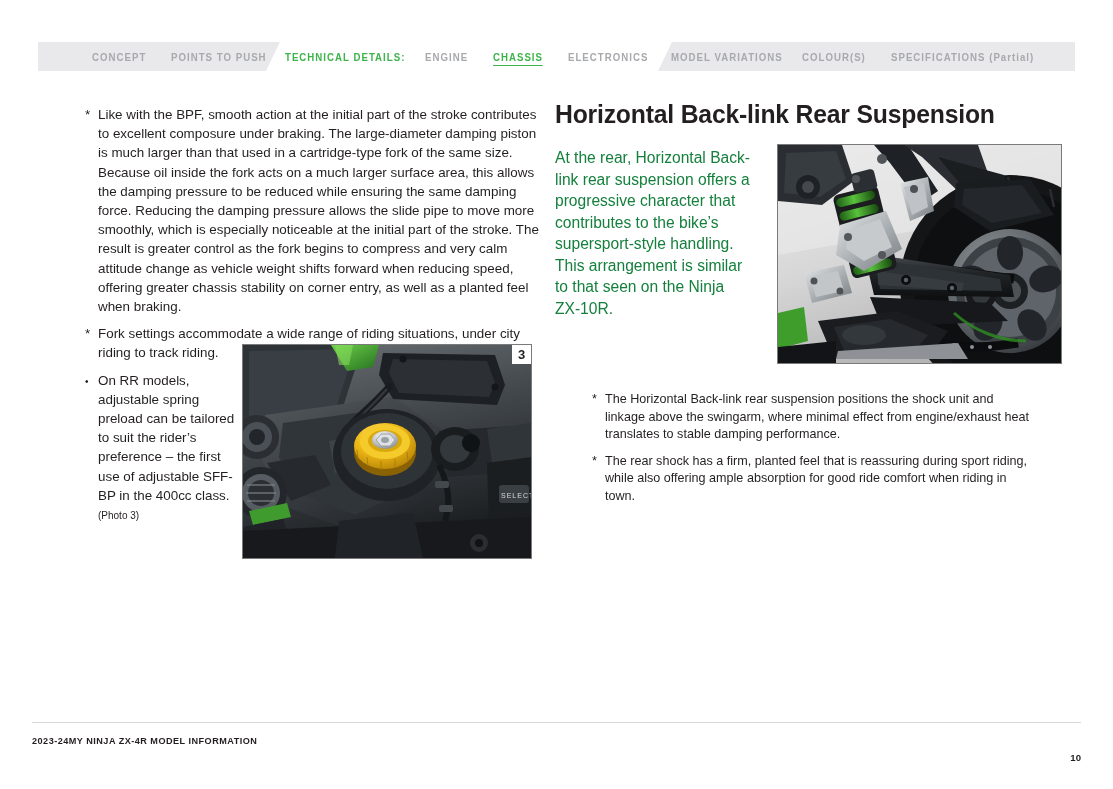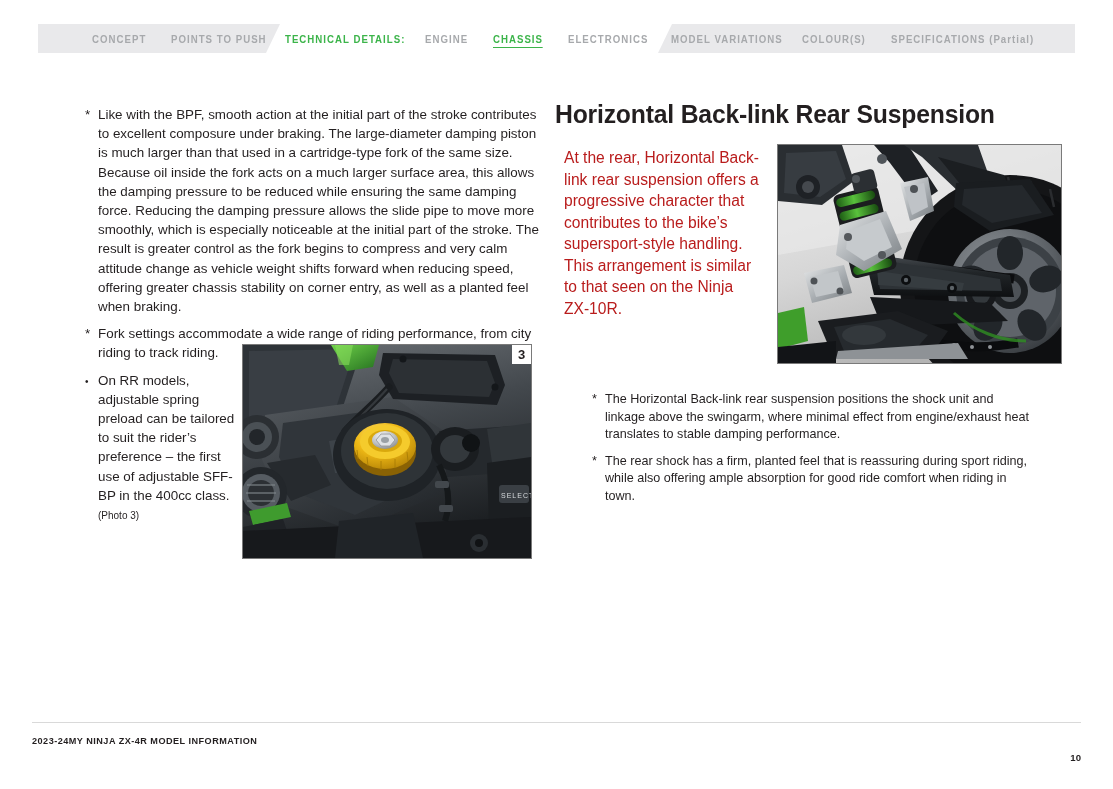--- a/index.html
+++ b/index.html
@@ -12,21 +12,21 @@
     height: 789px;
     position: relative;
     font-family: "Liberation Sans", sans-serif;
     overflow: hidden;
   }
 
   
   #section-nav {
     position: absolute;
     left: 38px;
-    top: 24px;
+    top: 42px;
     width: 905px;
     height: 29px;
   }
   #section-nav .navbg {
     position: absolute;
     inset: 0;
     background: #e9e9eb;
     -webkit-clip-path: polygon(
         0 0, 242px 0, 228px 100%, 0 100%,
         0 0);
@@ -128,23 +128,23 @@
     color: #231f20;
     letter-spacing: -0.2px;
     margin: 0 0 18px 0;
     transform: scaleX(0.97);
     transform-origin: left center;
     white-space: nowrap;
   }
   .rc-intro {
     font-size: 15.6px;
     line-height: 21.5px;
-    color: #b91c1c;
+    color: #15803d;
     width: 196px;
-    margin: 9px;
+    margin: 0;
   }
   ul.bullets.small li {
     font-size: 12.6px;
     line-height: 17.6px;
     margin-bottom: 9px;
   }
   ul.bullets.small li .mark { font-size: 12.6px; line-height: 17.6px; }
 
   
   .photo {
@@ -235,21 +235,21 @@
 </div>
 
 <div class="col-left">
   <ul class="bullets">
     <li>
       <span class="mark">*</span>
       <span>Like with the BPF, smooth action at the initial part of the stroke contributes to excellent composure under braking. The large-diameter damping piston is much larger than that used in a cartridge-type fork of the same size.  Because oil inside the fork acts on a much larger surface area, this allows the damping pressure to be reduced while ensuring the same damping force. Reducing the damping pressure allows the slide pipe to move more smoothly, which is especially noticeable at the initial part of the stroke. The result is greater control as the fork begins to compress and very calm attitude change as vehicle weight shifts forward when reducing speed, offering greater chassis stability on corner entry, as well as a planted feel when braking.</span>
     </li>
     <li>
       <span class="mark">*</span>
-      <span>Fork settings accommodate a wide range of riding performance, from city riding to track riding.</span>
+      <span>Fork settings accommodate a wide range of riding situations, under city riding to track riding.</span>
     </li>
     <li style="padding-right:0;">
       <div id="left-photo-float"></div>
       <span class="mark dot">•</span>
       <span>On RR models, adjustable spring preload can be tailored to suit the rider’s preference – the first use of adjustable SFF-BP in the 400cc class.</span>
       <span class="photo-ref">(Photo 3)</span>
     </li>
   </ul>
 </div>
 

